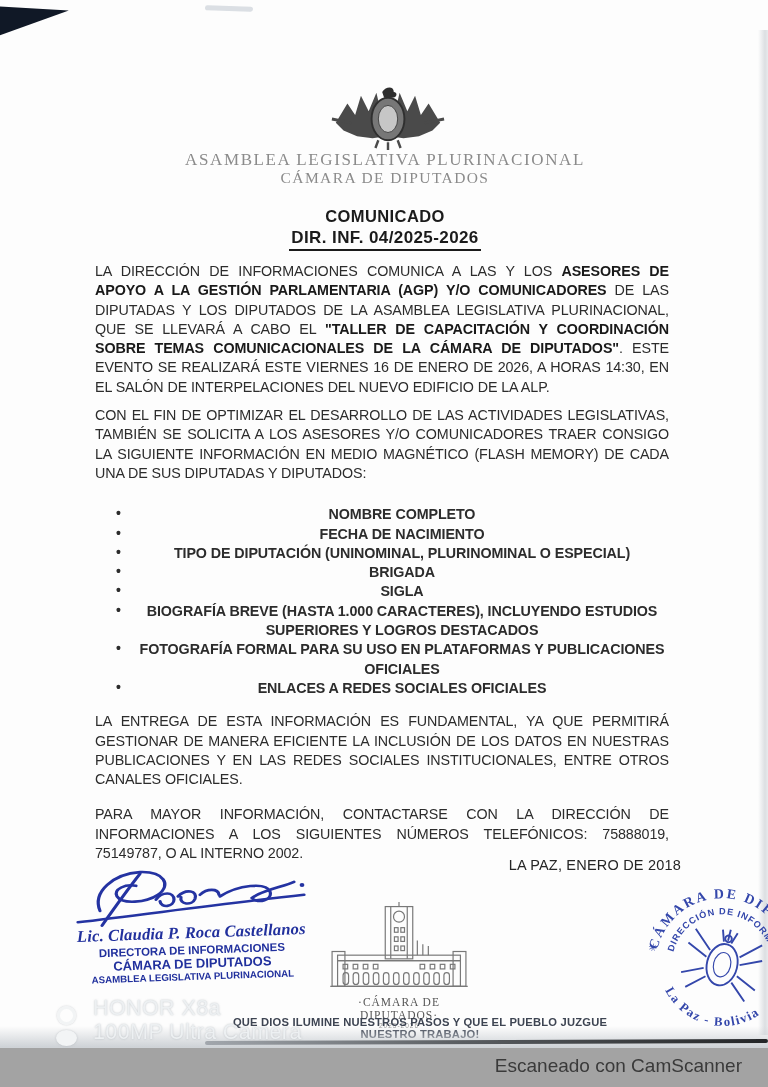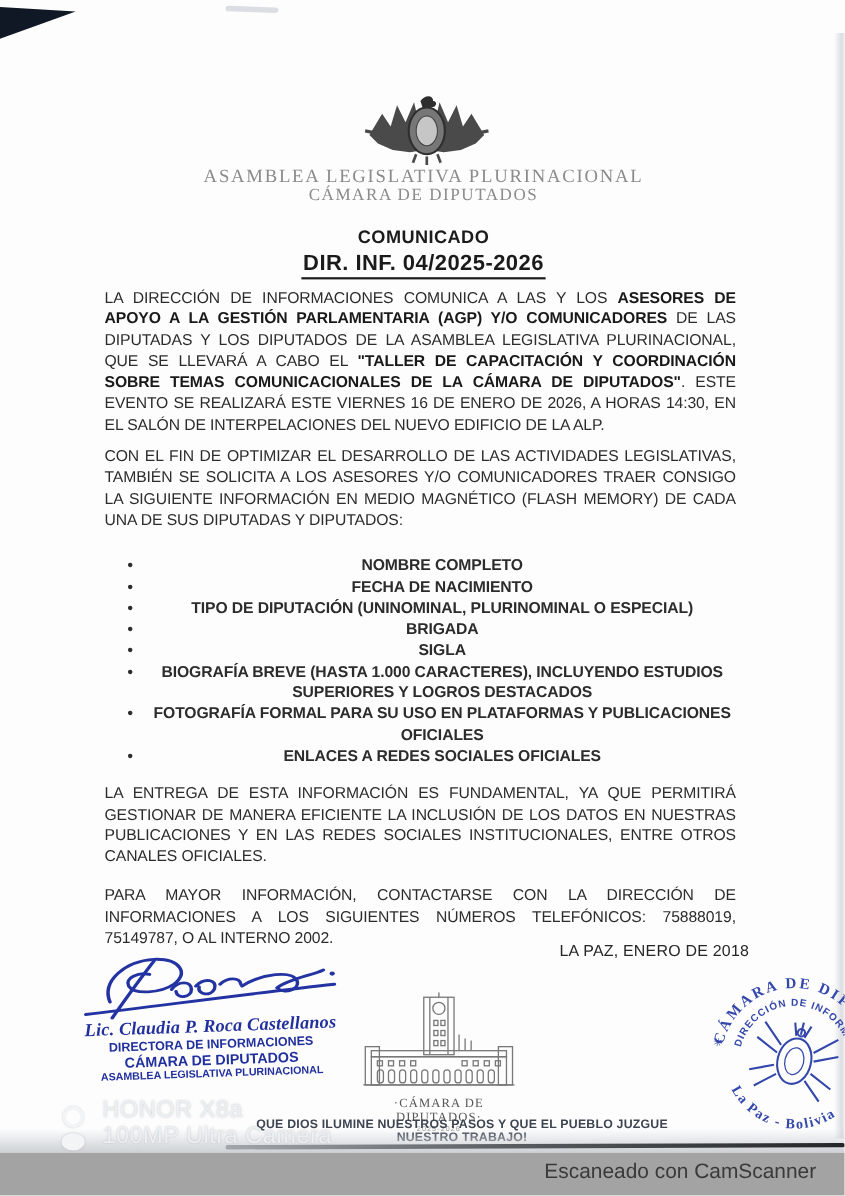--- a/index.html
+++ b/index.html
@@ -16,21 +16,21 @@
   .edge-right{position:absolute;right:0;top:30px;width:10px;height:1005px;
     background:linear-gradient(90deg,rgba(210,214,218,0) 0%,#dcdfe2 70%,#e8eaec 100%);}
   
   .coa{position:absolute;left:330px;top:86px;}
   .inst{position:absolute;left:0;top:150px;width:770px;text-align:center;
     font-family:"Liberation Serif","DejaVu Serif",serif;color:#8b8b8b;}
   .inst .l1{font-size:17px;letter-spacing:1.6px;line-height:19px;}
   .inst .l2{font-size:15.5px;letter-spacing:1.4px;line-height:18px;}
   .titleblock{position:absolute;left:0;top:206px;width:770px;text-align:center;color:#1b1b1b;}
   .titleblock .t1{font-size:16.5px;font-weight:700;letter-spacing:.4px;line-height:20px;}
-  .titleblock .t2{display:inline-block;font-size:20px;font-weight:700;letter-spacing:.4px;
+  .titleblock .t2{display:inline-block;font-size:17px;font-weight:700;letter-spacing:.4px;
     margin-top:2px;padding:0 2px 1px 2px;border-bottom:2.2px solid #1b1b1b;}
   
   .doc{position:absolute;left:95px;top:262px;width:574px;
     font-size:14.3px;line-height:19.3px;letter-spacing:-.1px;color:#2c2c2c;text-align:justify;}
   .doc p{margin:0;}
   .doc p + p{margin-top:9px;}
   .doc .b{font-weight:700;color:#191919;}
   .doc ul{list-style:none;margin:22px 0 14px 0;padding:0;text-align:center;font-weight:bold;}
   .doc li{position:relative;padding-left:40px;}
   .doc li::before{content:"•";position:absolute;left:21px;top:-1px;font-size:14px;color:#2c2c2c;}

